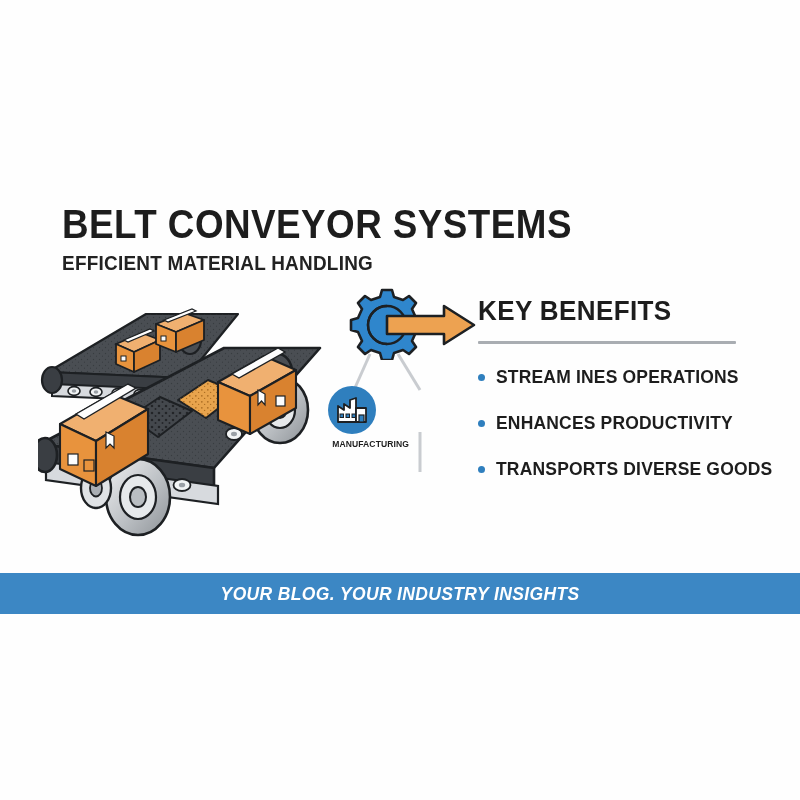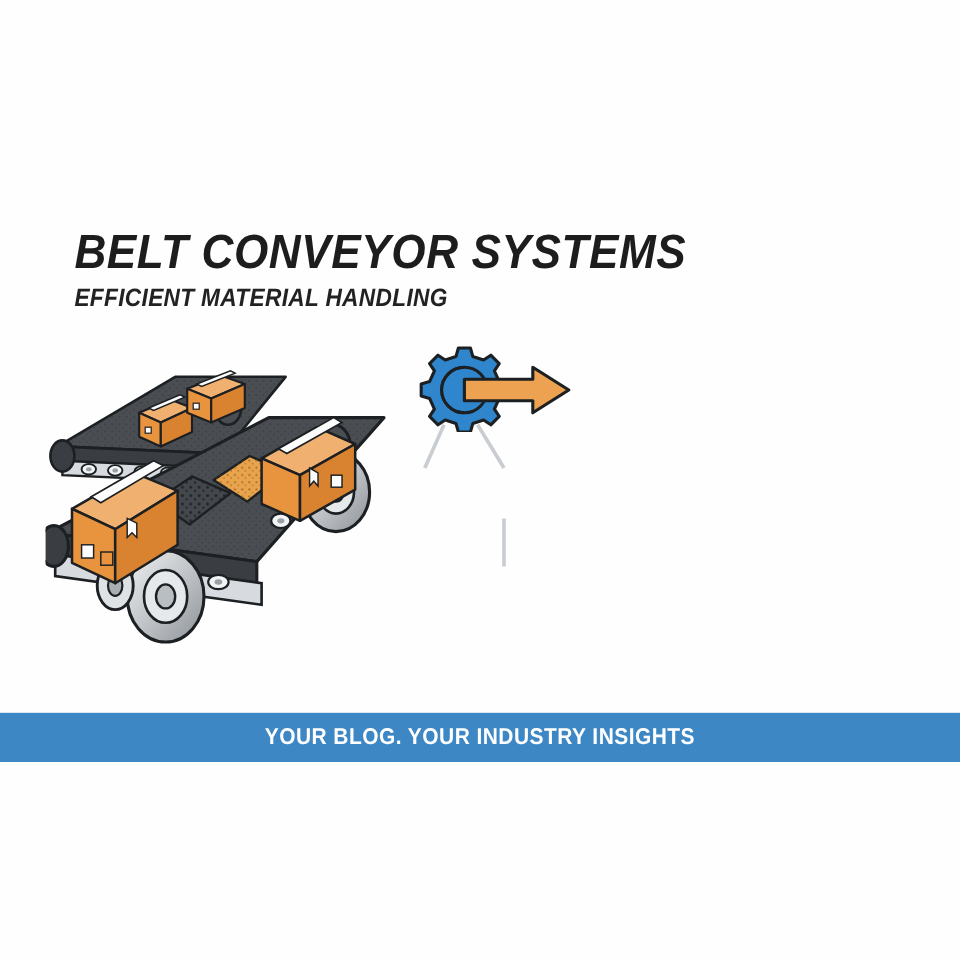--- a/index.html
+++ b/index.html
@@ -21,23 +21,22 @@
     left: 0; top: 0;
     width: 800px;
     height: 800px;
     background: #fefefe;
   }
 
   
   .title-block {
     position: absolute;
     left: 62px;
-    top: 188px;
+    top: 202px;
     width: 460px;
-    font-style: italic;
   }
   .main-title {
     font-family: "Liberation Sans Narrow", "Liberation Sans", sans-serif;
     font-weight: 700;
     font-size: 40px;
     line-height: 44px;
     letter-spacing: 0.5px;
     color: #1d1d1d;
     transform: scaleX(0.92);
     transform-origin: left center;
@@ -148,27 +147,28 @@
   .node-label.two-line { white-space: normal; }
 
   #node-manufacturing { left: 16px; top: 100px; }
   #node-distribution  { left: 83px; top: 100px; }
   #node-versatile     { left: 80px; top: 183px; }
 
   
   .footer-band {
     position: absolute;
     left: 0;
-    top: 594px;
+    top: 573px;
     width: 800px;
     height: 41px;
     background: #3c87c4;
     display: flex;
     align-items: center;
     justify-content: center;
+    font-style: italic;
   }
   .footer-text {
     font-family: "Liberation Sans Narrow", "Liberation Sans", sans-serif;
     font-weight: 700;
     font-size: 19px;
     letter-spacing: 0.4px;
     color: #ffffff;
     transform: scaleX(0.92);
     white-space: nowrap;
   }
@@ -358,22 +358,53 @@
       <svg width="148" height="74" viewBox="0 0 148 74" xmlns="http://www.w3.org/2000/svg">
         <g>
           <path d="M48 4 L58 4 L60 11 L69 14 L75 10 L82 17 L78 23 L82 32 L89 34 L89 44 L82 46 L78 55 L82 61 L75 68 L69 64 L60 67 L58 74 L48 74 L46 67 L37 64 L31 68 L24 61 L28 55 L24 46 L17 44 L17 34 L24 32 L28 23 L24 17 L31 10 L37 14 L46 11 Z" fill="#2f86cc" stroke="#1d2023" stroke-width="2.6" stroke-linejoin="round"></path>
           <path d="M53 20 A19 19 0 1 0 53 58 A19 19 0 0 1 53 20 Z" fill="#ffffff" stroke="#1d2023" stroke-width="2.4"></path>
           <circle cx="53" cy="39" r="19" fill="none" stroke="#1d2023" stroke-width="2.4"></circle>
           <path d="M53 30 L110 30 L110 20 L140 39 L110 58 L110 48 L53 48 Z" fill="#eda251" stroke="#1d2023" stroke-width="2.6" stroke-linejoin="round"></path>
         </g>
       </svg>
     </div>
 
+    <div class="node" id="node-manufacturing">
+      <div class="node-circle" style="width:48px;height:48px;">
+        <svg width="32" height="28" viewBox="0 0 32 28" xmlns="http://www.w3.org/2000/svg">
+          <path d="M2 26 L2 10 L8 14 L8 8 L14 12 L14 4 L20 2 L20 26 Z" fill="#ffffff" stroke="#1d2023" stroke-width="1.8" stroke-linejoin="round"></path>
+          <path d="M20 26 L20 12 L30 12 L30 26 Z" fill="#ffffff" stroke="#1d2023" stroke-width="1.8" stroke-linejoin="round"></path>
+          <rect x="23" y="19" width="5" height="7" fill="#2f7fbe" stroke="#1d2023" stroke-width="1.2"></rect>
+          <rect x="4" y="18" width="3.5" height="3.5" fill="#2f7fbe" stroke="#1d2023" stroke-width="1"></rect>
+          <rect x="10" y="18" width="3.5" height="3.5" fill="#2f7fbe" stroke="#1d2023" stroke-width="1"></rect>
+          <rect x="16" y="18" width="3.5" height="3.5" fill="#2f7fbe" stroke="#1d2023" stroke-width="1"></rect>
+        </svg>
+      </div>
+      <div class="node-label">MANUFACTURING</div>
+    </div>
 
 
   </div>
 
+  <div class="benefits">
+    <div class="benefits-heading">KEY BENEFITS</div>
+    <div class="benefits-rule"></div>
+    <ul class="benefit-list">
+      <li class="benefit-item">
+        <span class="benefit-bullet"></span>
+        <span class="benefit-text">STREAM INES OPERATIONS</span>
+      </li>
+      <li class="benefit-item">
+        <span class="benefit-bullet"></span>
+        <span class="benefit-text">ENHANCES PRODUCTIVITY</span>
+      </li>
+      <li class="benefit-item">
+        <span class="benefit-bullet"></span>
+        <span class="benefit-text">TRANSPORTS DIVERSE GOODS</span>
+      </li>
+    </ul>
+  </div>
 
   <div class="footer-band">
     <div class="footer-text">YOUR BLOG. YOUR INDUSTRY INSIGHTS</div>
   </div>
 
 </div>
 
 </body></html>

